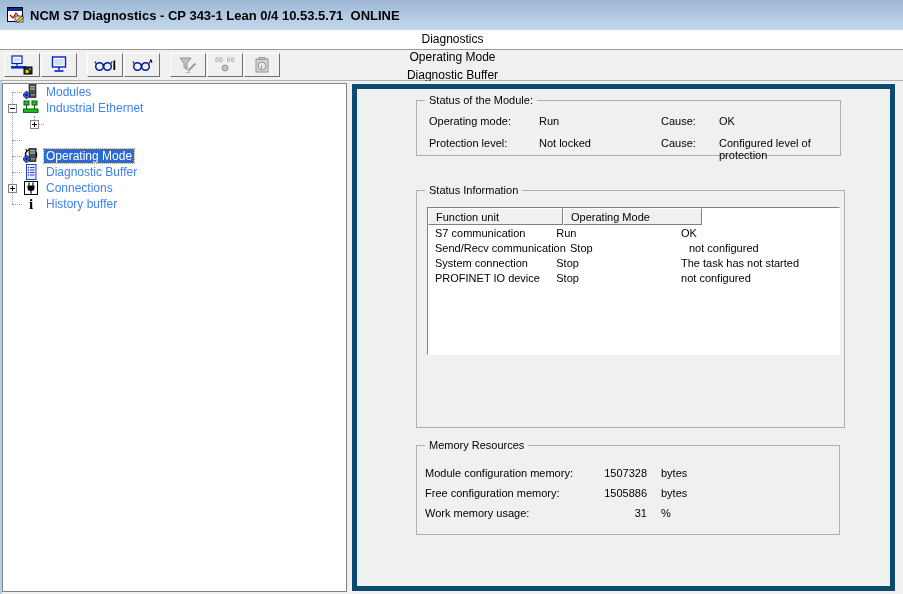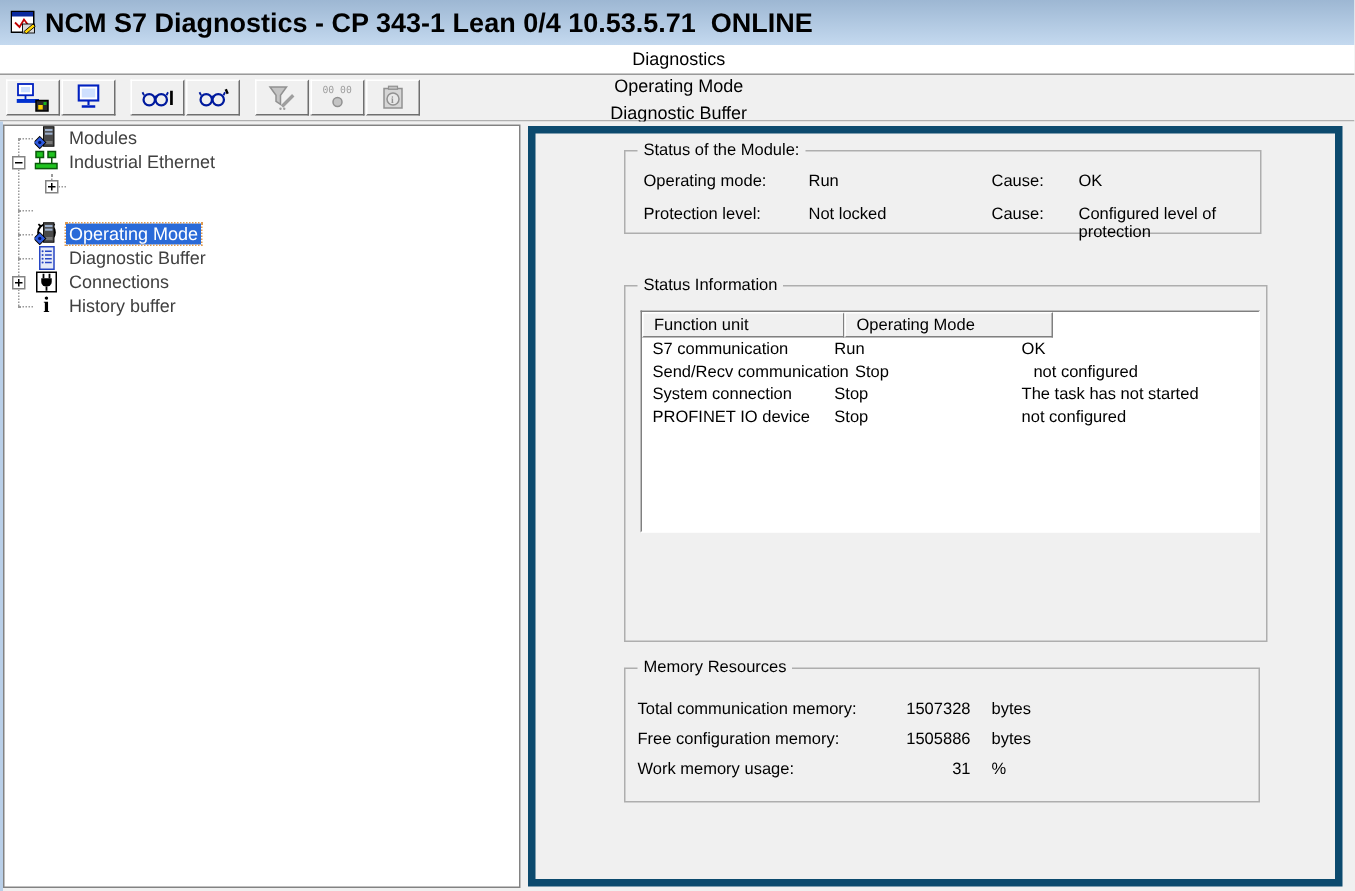--- a/index.html
+++ b/index.html
@@ -3,21 +3,21 @@
 <meta charset="utf-8">
 <style>
   * { margin:0; padding:0; box-sizing:border-box; }
   html,body { width:903px; height:594px; overflow:hidden; }
   body { font-family:"Liberation Sans", sans-serif; background:#f0f0f0; position:relative; }
 
   
   .titlebar { height:30px; background:linear-gradient(#9db7d3,#c4d9ef);
               display:flex; align-items:center; padding-left:7px; }
   .title-icon { width:17px; height:16px; flex:0 0 auto; }
-  .title-text { font-size:18px; font-weight:bold; color:#000; margin-left:6px; white-space:pre; }
+  .title-text { font-size:13px; font-weight:bold; color:#000; margin-left:6px; white-space:pre; }
 
   
   .menubar { height:19px; background:#ffffff; display:flex; align-items:center;
              font-size:12px; padding-left:2px;flex-direction:column; }
   .menu-item { padding:2px 8px; color:#000; cursor:default; }
 
   
   .toolbar { height:32px; background:#f0f0f0; border-top:1px solid #9a9a9a;
              border-bottom:1px solid #b0b0b0; display:flex; align-items:center; padding-left:4px; }
   .tb-btn { width:36px; height:24px; background:#f0f0f0; border:1px solid;
@@ -30,21 +30,21 @@
   .main { position:absolute; top:81px; bottom:0; left:0; right:0;
           background:#f0f0f0; border-left:2px solid #b9cfe8; }
   .tree-panel { position:absolute; left:0; top:2px; width:345px; bottom:2px;
                 background:#fff; border:1px solid #828282; overflow:hidden; }
   .right-panel { position:absolute; left:350px; top:3px; width:543px; bottom:3px;
                  background:#f0f0f0; border:5px solid #0c4a6e;padding-left:44px; }
 
   
   .tree-row { position:absolute; height:16px; display:flex; align-items:center; cursor:default; }
   .tree-row svg, .tree-row .txt-icon { flex:0 0 auto; }
-  .tree-label { font-size:12px; color:#404040; margin-left:5px; padding:0 2px; white-space:nowrap; }
+  .tree-label { font-size:12px; color:#3b82f6; margin-left:5px; padding:0 2px; white-space:nowrap; }
   .tree-label.selected { background:#2a6ad8; color:#fff; outline:1px dotted #de9a50; }
   .conn { position:absolute; }
   .conn.v { border-left:1px dotted #9a9a9a; width:0; }
   .conn.h { border-top:1px dotted #9a9a9a; height:0; }
   .expander { position:absolute; width:9px; height:9px; background:#fff;
               border:1px solid #848484; z-index:2; }
   .expander i { position:absolute; background:#000; }
   .expander .h { left:1px; right:1px; top:3px; height:1px; }
   .expander .v { top:1px; bottom:1px; left:3px; width:1px; }
   .txt-icon { font-family:"Liberation Serif", serif; font-weight:bold; font-size:15px;
@@ -311,21 +311,21 @@
           <div class="sl-cell c1">PROFINET IO device</div>
           <div class="sl-cell c2">Stop</div>
           <div class="sl-cell c3">not configured</div>
         </div>
       </div>
     </div>
 
     <div class="groupbox gb3">
       <span class="gb-title">Memory Resources</span>
       <div class="mem-grid">
-        <span>Total communication memory:</span>
+        <span>Module configuration memory:</span>
         <span class="mem-val">1507328</span>
         <span></span>
         <span>bytes</span>
         <span>Free configuration memory:</span>
         <span class="mem-val">1505886</span>
         <span></span>
         <span>bytes</span>
         <span>Work memory usage:</span>
         <span class="mem-val">31</span>
         <span></span>

